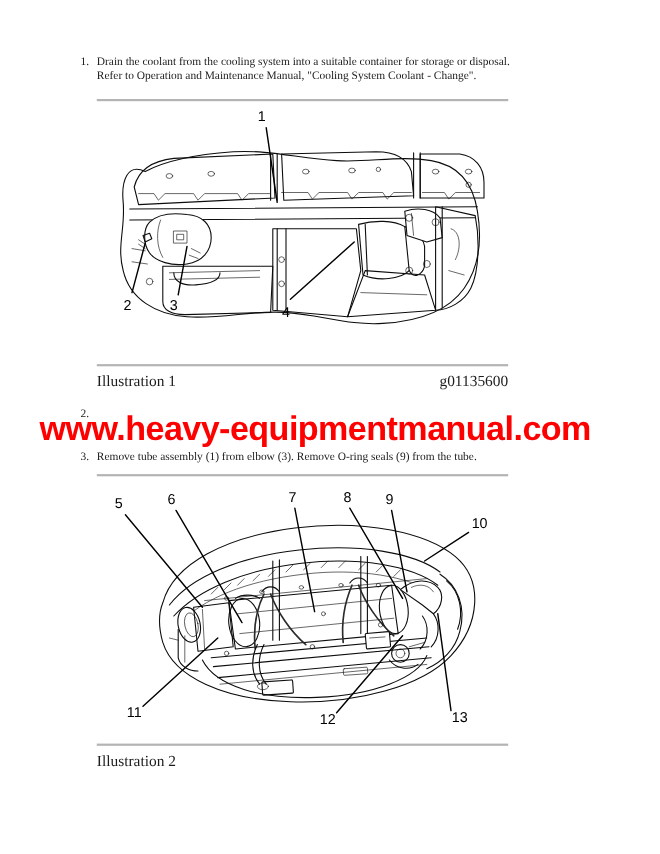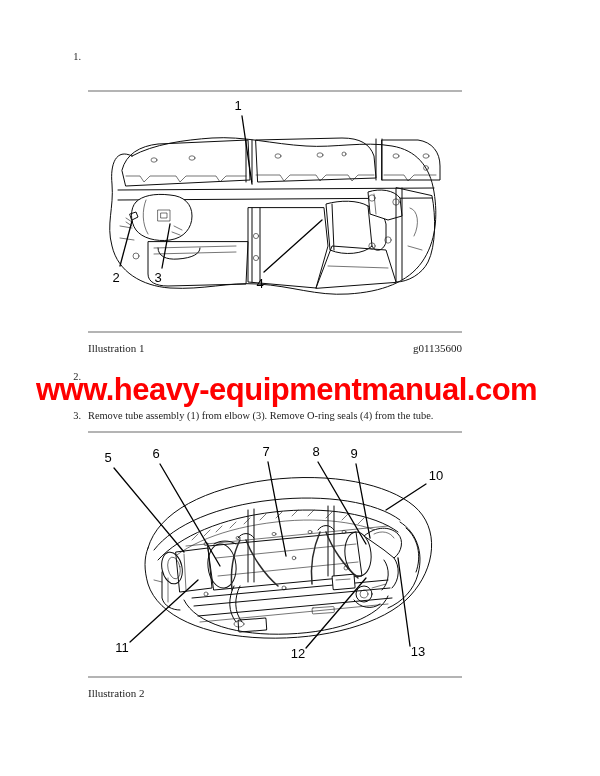--- a/index.html
+++ b/index.html
@@ -55,21 +55,21 @@
     background: #b4b4b4;
   }
   #rule-top-1    { top: 90px; }
   #rule-bot-1    { top: 331px; }
   #rule-top-2    { top: 431px; }
   #rule-bot-2    { top: 676px; }
 
   
   .caption {
     position: absolute;
-    font-size: 11px;
+    font-size: 14px;
     line-height: 12px;
     color: #1c1c1c;
   }
   .caption-left  { left: 88px; }
   .caption-right { left: 88px; width: 374px; text-align: right; }
   #cap1-l { top: 342px; }
   #cap1-r { top: 342px; }
   #cap2-l { top: 687px; }
   #cap2-r { top: 687px; }
 
@@ -109,20 +109,22 @@
   }
 </style>
 </head>
 <body>
 
 <div class="page">
 
   <div class="step" id="step1">
     <span class="step-num">1.</span>
     <span class="step-body">
+      <span class="step-line">Drain the coolant from the cooling system into a suitable container for storage or disposal.</span>
+      <span class="step-line">Refer to Operation and Maintenance Manual, "Cooling System Coolant - Change".</span>
     </span>
   </div>
 
   <div class="rule" id="rule-top-1"></div>
 
   <svg class="illus" id="illus1" viewBox="0 0 360 232">
 
     <path class="ln" d="M36 60 C20 52 14 68 16 88 C18 112 10 128 16 150 C22 176 46 190 74 192
                         C108 194 132 186 162 188 C196 190 220 200 252 198
                         C286 196 312 186 326 166 C340 146 342 120 338 96
@@ -219,21 +221,21 @@
 
   <div class="step" id="step2">
     <span class="step-num">2.</span>
     <span class="step-body">
     </span>
   </div>
 
   <div class="step" id="step3">
     <span class="step-num">3.</span>
     <span class="step-body">
-      <span class="step-line">Remove tube assembly (1) from elbow (3). Remove O-ring seals (4) from the tube.</span>
+      <span class="step-line">Remove tube assembly (1) from elbow (3). Remove O-ring seals (9) from the tube.</span>
     </span>
   </div>
 
   <div id="watermark">www.heavy-equipmentmanual.com</div>
 
   <div class="rule" id="rule-top-2"></div>
 
   <svg class="illus" id="illus2" viewBox="0 0 390 232">
 
     <path class="ln" d="M60 108 C70 72 118 48 180 40 C244 32 300 44 326 66

